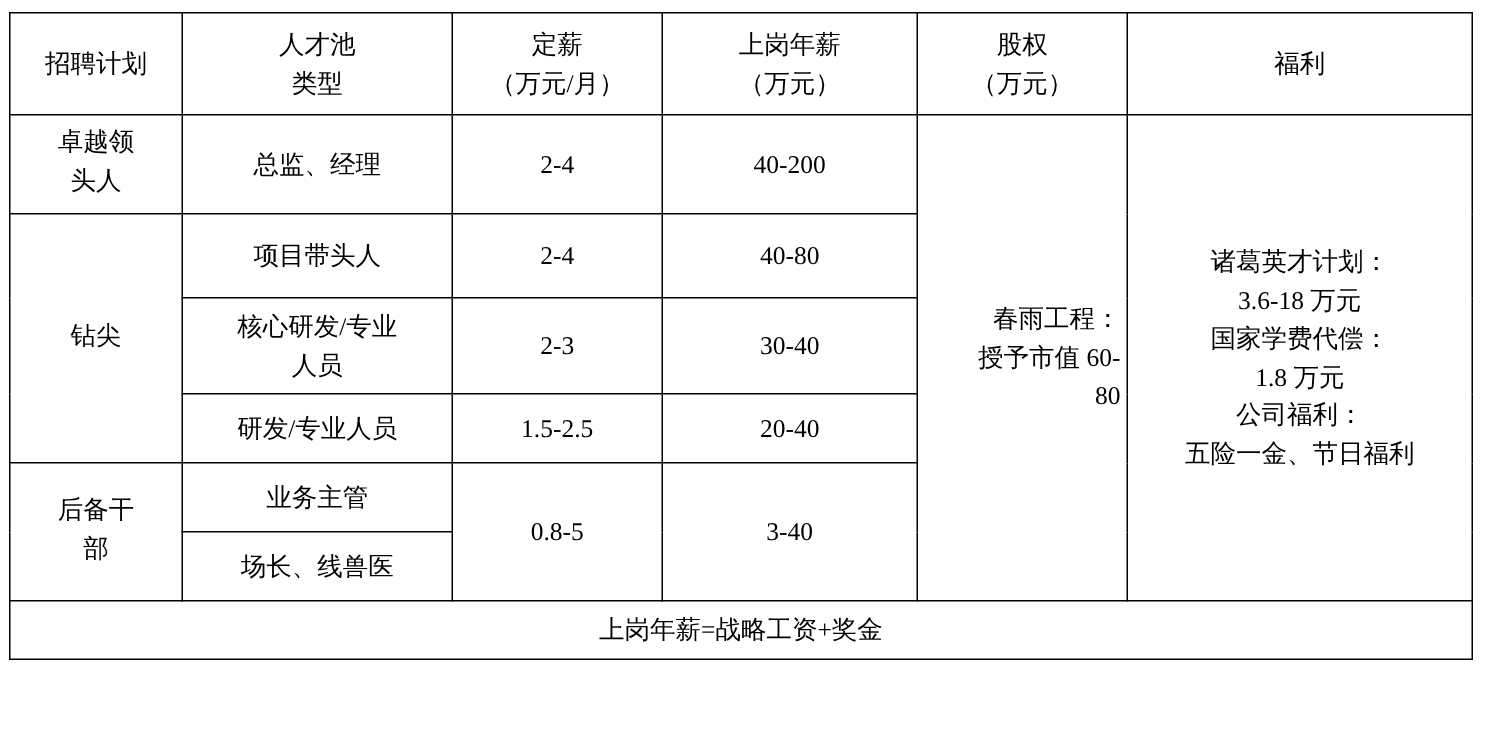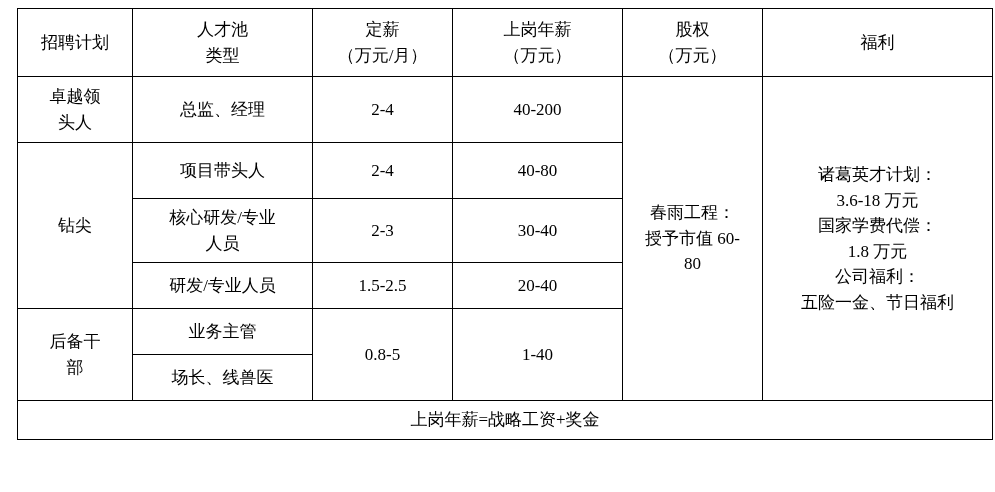--- a/index.html
+++ b/index.html
@@ -11,21 +11,21 @@
     width: 995px;
     height: 492px;
     font-family: "Liberation Serif", "DejaVu Serif", serif;
     color: #000000;
   }
   .sheet {
     width: 995px;
     height: 492px;
     position: relative;
     box-sizing: border-box;
-    padding: 8px 10px 10px 17px;
+    padding: 8px 10px 10px 6px;
   }
   table.recruit {
     border-collapse: collapse;
     width: 975px;
     table-layout: fixed;
   }
   table.recruit td, table.recruit th {
     border: 1px solid #000000;
     text-align: center;
     vertical-align: middle;
@@ -35,39 +35,41 @@
     padding: 6px 4px;
   }
   .hdr {
     font-weight: bold;
     font-size: 18px;
     height: 68px;
   }
   .rowlabel {
     font-weight: bold;
     font-size: 18px;
+    font-family: Liberation Mono, monospace;
   }
   .cellpool {
     font-size: 17px;
   }
   .benefit {
     font-size: 17px;
     line-height: 2.0;
     padding: 6px 10px;
   }
   .benefit div {
     white-space: nowrap;
   }
   .equity {
     font-size: 17px;
     line-height: 2.0;
     padding: 6px 10px;
   }
   .equity div {
     margin: 0;
+    text-align: right;
   }
   .footer-row td {
     text-align: left;
     padding: 10px 12px;
     font-size: 17px;
     margin-left: 16px;
   }
   .h-row1 { height: 66px; }
   .h-row { height: 56px; }
   .h-small { height: 46px; }
@@ -154,21 +156,21 @@
         <td>20-40</td>
       </tr>
 
       <tr class="h-small">
         <td class="rowlabel" rowspan="2">
           <div>后备干</div>
           <div>部</div>
         </td>
         <td class="cellpool">业务主管</td>
         <td rowspan="2">0.8-5</td>
-        <td rowspan="2">1-40</td>
+        <td rowspan="2">3-40</td>
       </tr>
       <tr class="h-small">
         <td class="cellpool">场长、线兽医</td>
       </tr>
 
       <tr class="footer-row">
         <td colspan="6">上岗年薪=战略工资+奖金</td>
       </tr>
     </tbody>
   </table>

